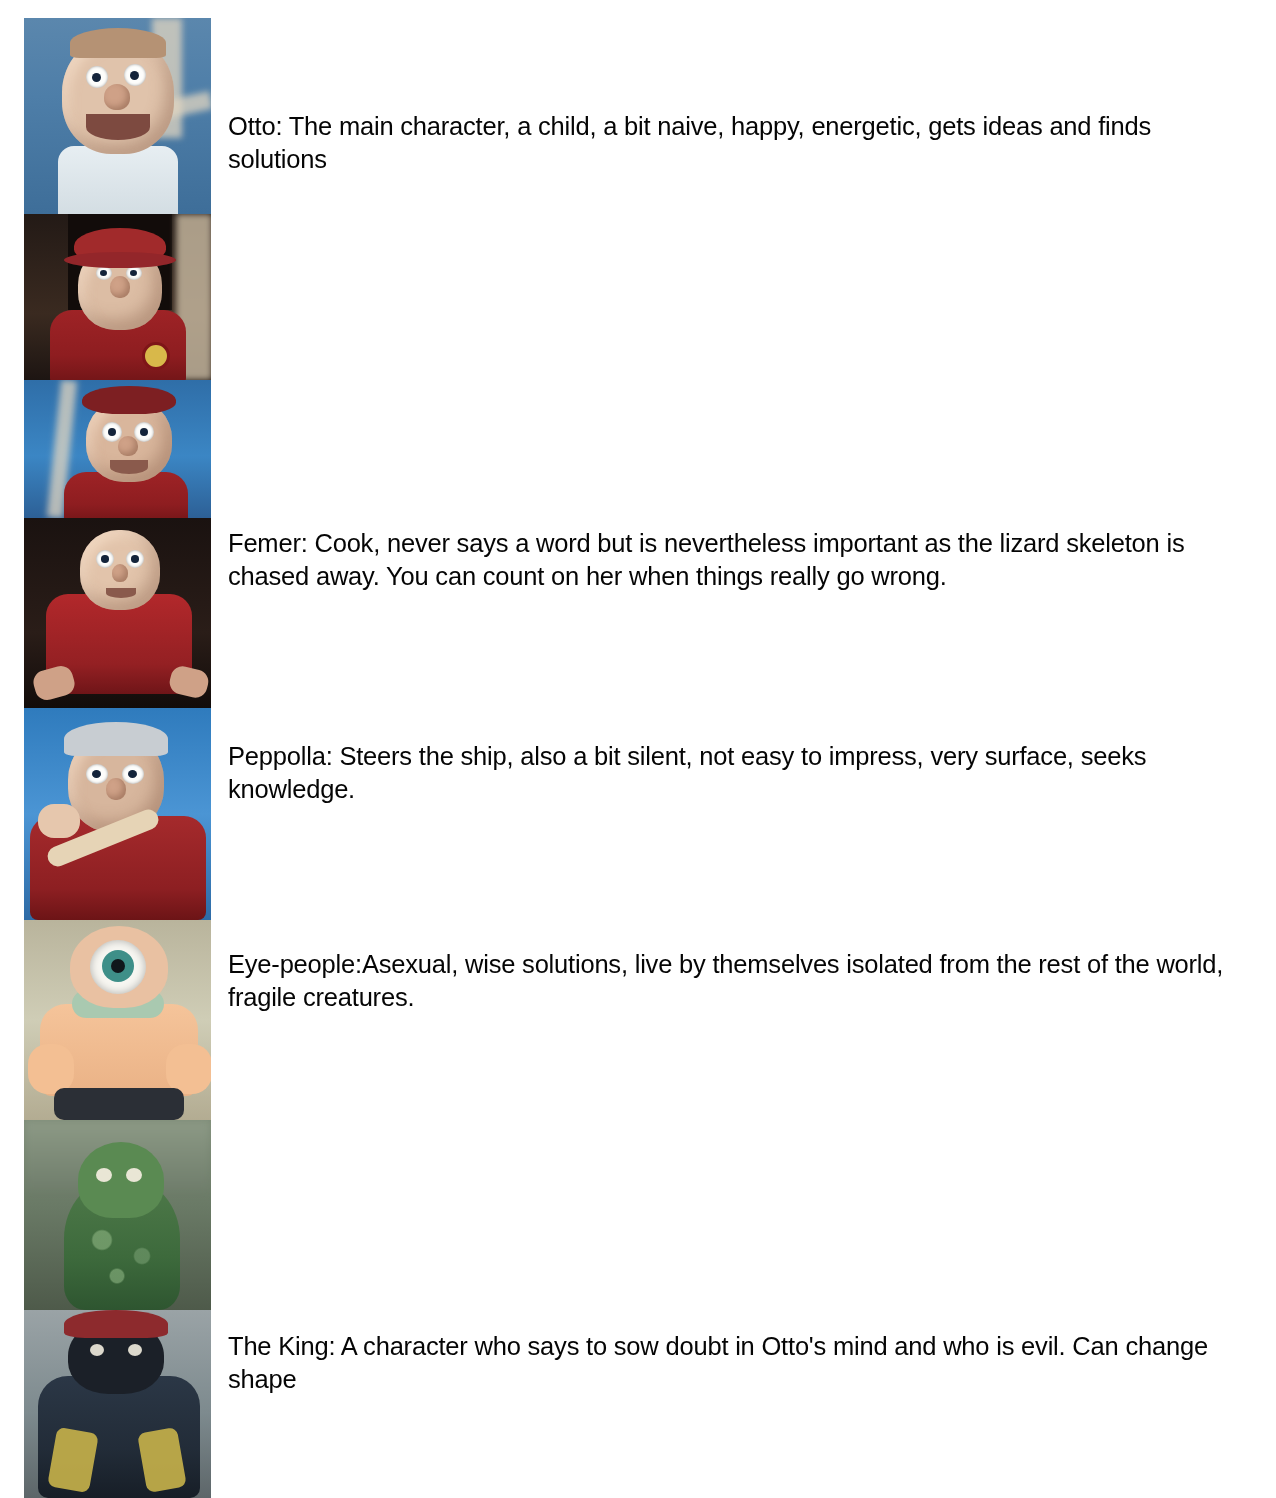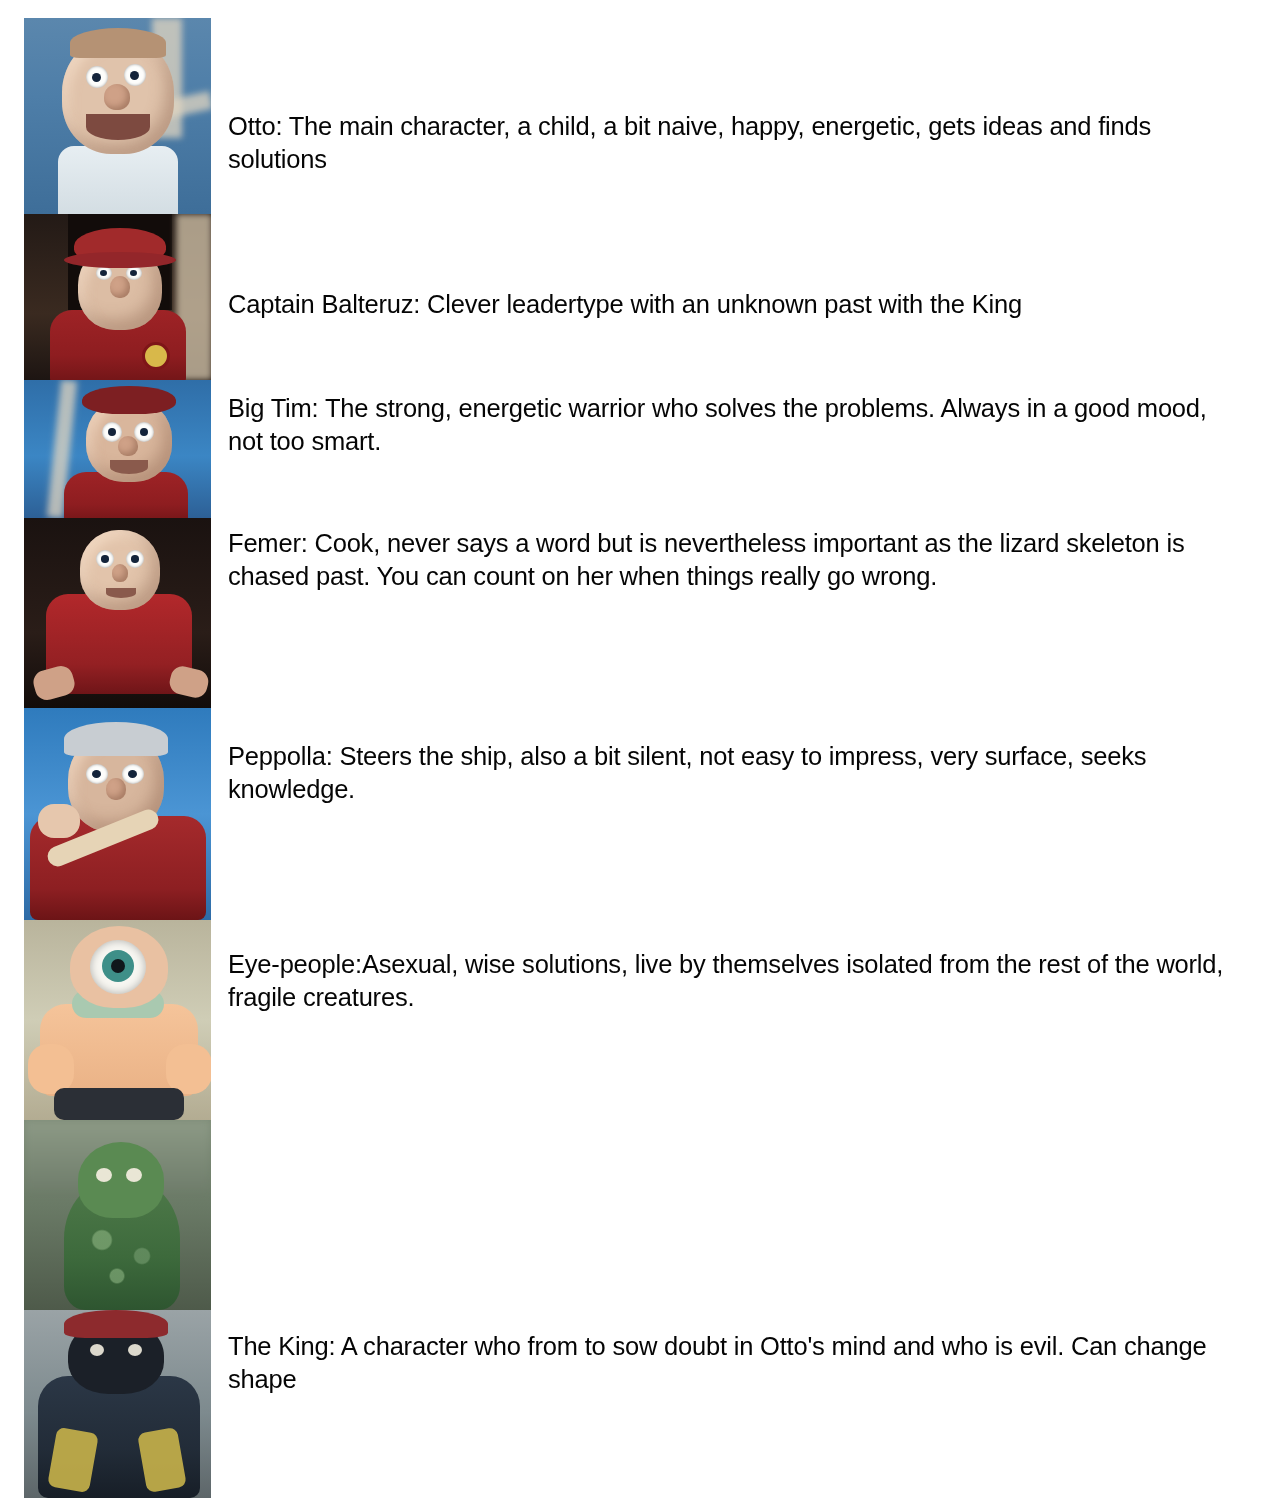--- a/index.html
+++ b/index.html
@@ -158,51 +158,49 @@
       <div class="body-red" style="left:26px;top:96px;width:136px;height:76px;"></div>
       <div class="head" style="left:54px;top:30px;width:84px;height:86px;background:#dcbda4;"></div>
       <div class="eye" style="left:72px;top:52px;width:16px;height:14px;"></div>
       <div class="eye" style="left:102px;top:52px;width:16px;height:14px;"></div>
       <div class="nose" style="left:86px;top:62px;width:20px;height:22px;"></div>
       <div class="hat-red" style="left:50px;top:14px;width:92px;height:36px;"></div>
       <div class="hat-brim" style="left:40px;top:38px;width:112px;height:16px;"></div>
       <div style="position:absolute;left:118px;top:128px;width:22px;height:22px;background:#d8b84a;border-radius:50%;border:3px solid #7e1518;"></div>
     </div>
   </div>
-  <div class="desc" style="top:288px;">Captain Balteruz: Clever leadertype with an unknown past with the King</div>
 
   <div class="thumb" style="top:380px;height:138px;">
     <div class="scene">
       <div class="bg-sky2"></div>
       <div class="blur-plank" style="left:30px;top:0;width:16px;height:138px;transform:rotate(6deg);"></div>
       <div class="body-red" style="left:40px;top:92px;width:124px;height:54px;"></div>
       <div class="head" style="left:62px;top:18px;width:86px;height:84px;background:#d9b69c;"></div>
       <div class="eye" style="left:78px;top:42px;width:20px;height:20px;"></div>
       <div class="eye" style="left:110px;top:42px;width:20px;height:20px;"></div>
       <div class="nose" style="left:94px;top:56px;width:20px;height:20px;"></div>
       <div class="mouth" style="left:86px;top:80px;width:38px;height:14px;"></div>
       <div class="hat-red" style="left:58px;top:6px;width:94px;height:28px;background:#7d1f22;"></div>
     </div>
   </div>
-  <div class="desc" style="top:392px;">Big Tim: The strong, energetic warrior who solves the problems. Always in a good mood, not too smart.</div>
 
   <div class="thumb" style="top:518px;height:190px;">
     <div class="scene">
       <div class="bg-dark" style="background:linear-gradient(180deg,#1a1210 0%, #2a1d18 60%, #120c0a 100%);"></div>
       <div class="body-red" style="left:22px;top:76px;width:146px;height:100px;background:linear-gradient(180deg,#b2282b 0%,#942023 70%,#6f1518 100%);"></div>
       <div class="arm" style="left:10px;top:150px;width:40px;height:30px;transform:rotate(-16deg);"></div>
       <div class="arm" style="left:146px;top:150px;width:38px;height:28px;transform:rotate(14deg);"></div>
       <div class="head" style="left:56px;top:12px;width:80px;height:80px;background:#e2c4ab;"></div>
       <div class="eye" style="left:72px;top:32px;width:18px;height:18px;"></div>
       <div class="eye" style="left:102px;top:32px;width:18px;height:18px;"></div>
       <div class="nose" style="left:88px;top:46px;width:16px;height:18px;"></div>
       <div class="mouth" style="left:82px;top:70px;width:30px;height:10px;"></div>
     </div>
   </div>
-  <div class="desc" style="top:527px;">Femer: Cook, never says a word but is nevertheless important as the lizard skeleton is chased past. You can count on her when things really go wrong.</div>
+  <div class="desc" style="top:527px;">Femer: Cook, never says a word but is nevertheless important as the lizard skeleton is chased away. You can count on her when things really go wrong.</div>
 
   <div class="thumb" style="top:708px;height:212px;">
     <div class="scene">
       <div class="bg-sky2" style="background:linear-gradient(180deg,#2f7bbd 0%, #4b95d4 50%, #2e6ba6 100%);"></div>
       <div class="body-red" style="left:6px;top:108px;width:176px;height:104px;background:linear-gradient(180deg,#a52a2c 0%,#8d1f22 70%,#6c1416 100%);"></div>
       <div class="head" style="left:44px;top:24px;width:96px;height:100px;background:#d7b69d;"></div>
       <div class="eye" style="left:62px;top:56px;width:22px;height:20px;"></div>
       <div class="eye" style="left:98px;top:56px;width:22px;height:20px;"></div>
       <div class="nose" style="left:82px;top:70px;width:20px;height:22px;"></div>
       <div style="position:absolute;left:40px;top:14px;width:104px;height:34px;background:#c8cdd2;border-radius:50% 50% 12% 12%;"></div>
@@ -245,15 +243,15 @@
       <div class="bg-grey"></div>
       <div style="position:absolute;left:14px;top:66px;width:162px;height:122px;background:linear-gradient(180deg,#2b3746 0%, #222c38 60%, #171e27 100%);border-radius:30px 30px 10px 10px;"></div>
       <div style="position:absolute;left:44px;top:8px;width:96px;height:76px;background:#1b2028;border-radius:50% 50% 42% 42%;"></div>
       <div style="position:absolute;left:40px;top:0;width:104px;height:28px;background:#8d2a2d;border-radius:50% 50% 20% 20%;"></div>
       <div style="position:absolute;left:66px;top:34px;width:14px;height:12px;background:#dcd8cc;border-radius:50%;"></div>
       <div style="position:absolute;left:104px;top:34px;width:14px;height:12px;background:#dcd8cc;border-radius:50%;"></div>
       <div style="position:absolute;left:28px;top:120px;width:42px;height:60px;background:#c8b24a;transform:rotate(10deg);border-radius:8px;opacity:.9;"></div>
       <div style="position:absolute;left:118px;top:120px;width:40px;height:60px;background:#c8b24a;transform:rotate(-10deg);border-radius:8px;opacity:.9;"></div>
     </div>
   </div>
-  <div class="desc" style="top:1330px;">The King: A character who from to sow doubt in Otto's mind and who is evil. Can change shape</div>
+  <div class="desc" style="top:1330px;">The King: A character who says to sow doubt in Otto's mind and who is evil. Can change shape</div>
 
 </div>
 
 </body></html>

